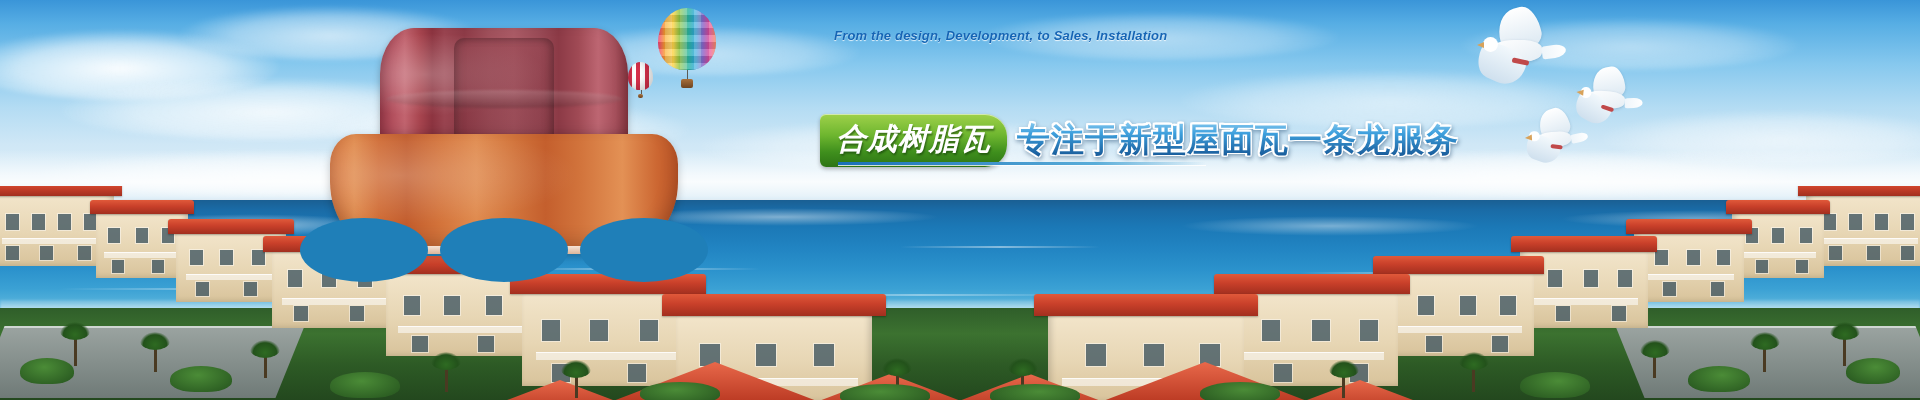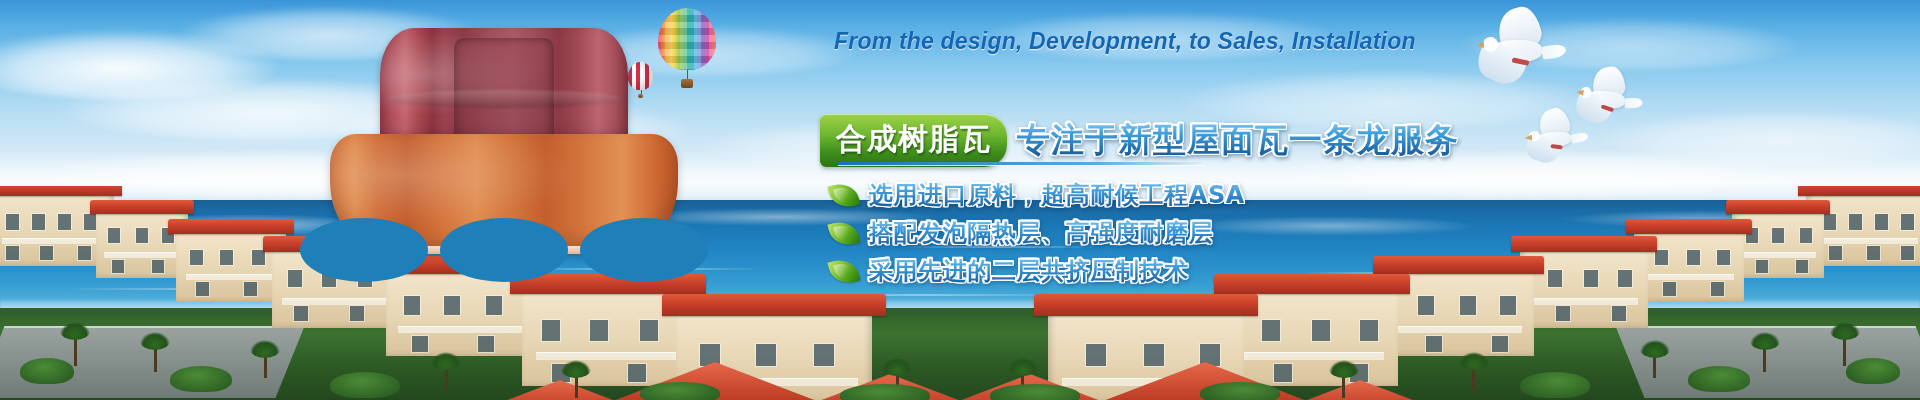--- a/index.html
+++ b/index.html
@@ -259,21 +259,21 @@
   .dove .foot{
     position:absolute;left:46%;top:64%;width:18%;height:7%;
     background:#c0494a;border-radius:2px;transform:rotate(12deg);
   }
 
   
   .copy{position:absolute;left:820px;top:18px;width:1060px;height:300px;}
 
   .eng{
     position:absolute;left:14px;top:10px;
-    font-style:italic;font-weight:bold;font-size:23px;
+    font-style:italic;font-weight:bold;font-size:13px;
     letter-spacing:.2px;
     color:#1565b5;
     white-space:nowrap;
     text-shadow:0 1px 1px rgba(255,255,255,.85);
   }
 
   .headline{
     position:absolute;left:0;top:34px;
     font-family:"DejaVu Sans","Liberation Sans",sans-serif;
     font-weight:bold;
@@ -294,20 +294,21 @@
   .badge{
     display:inline-block;vertical-align:middle;
     padding:5px 16px 7px 16px;
     border-radius:6px 22px 22px 6px;
     background:linear-gradient(to bottom,#9fd14a 0%,#6eb62f 40%,#3f8f1d 72%,#2d7415 100%);
     box-shadow:inset 0 1px 0 rgba(255,255,255,.55), 0 2px 4px rgba(0,0,0,.28);
     font-family:"DejaVu Sans","Liberation Sans",sans-serif;
     font-weight:bold;font-size:30px;letter-spacing:1px;
     color:#ffffff;
     text-shadow:1px 2px 2px rgba(20,60,10,.6);
+    font-style:italic;
   }
   .subtitle{
     display:inline-block;vertical-align:middle;
     margin-left:10px;
     font-family:"DejaVu Sans","Liberation Sans",sans-serif;
     font-weight:bold;font-size:33px;letter-spacing:1px;
     background:linear-gradient(to bottom,#9fd6f5 0%,#3ea0dd 34%,#12508f 92%);
     -webkit-background-clip:text;background-clip:text;color:transparent;
     filter:drop-shadow(1.5px 0 0 #fff) drop-shadow(-1.5px 0 0 #fff)
            drop-shadow(0 1.5px 0 #fff) drop-shadow(0 -1.5px 0 #fff)
@@ -699,29 +700,15 @@
 
     <div class="eng">From the design, Development, to Sales, Installation</div>
 
 
     <div class="subline">
       <span class="badge">合成树脂瓦</span><span class="subtitle">专注于新型屋面瓦一条龙服务</span>
     </div>
 
     <div class="rule"></div>
 
-    <div class="bullets">
-      <div class="bullet">
-        <span class="leaf"></span>
-        <span class="bullet-text">选用进口原料，超高耐候工程ASA</span>
-      </div>
-      <div class="bullet">
-        <span class="leaf"></span>
-        <span class="bullet-text">搭配发泡隔热层、高强度耐磨层</span>
-      </div>
-      <div class="bullet">
-        <span class="leaf"></span>
-        <span class="bullet-text">采用先进的二层共挤压制技术</span>
-      </div>
-    </div>
   </div>
 
 </div>
 
 </body></html>

